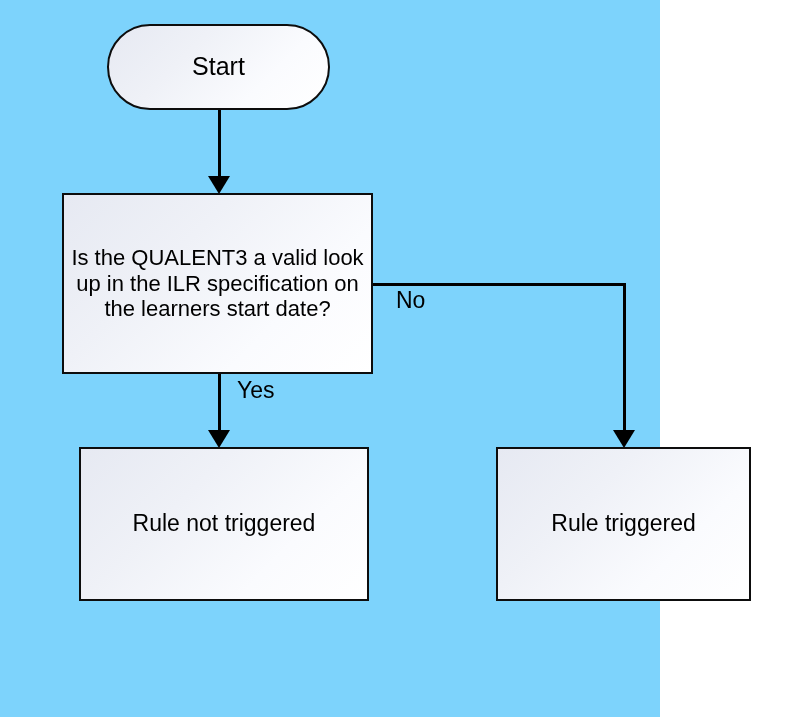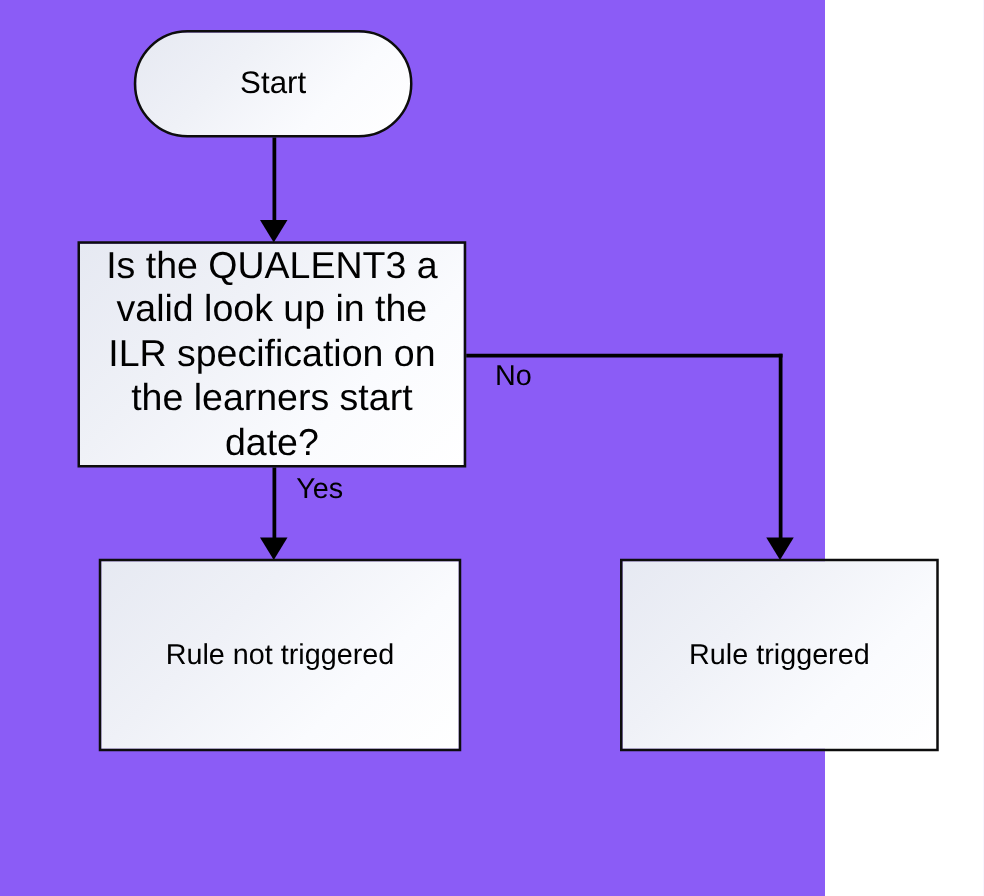--- a/index.html
+++ b/index.html
@@ -10,21 +10,21 @@
   body {
     width: 787px;
     height: 717px;
     font-family: "Liberation Sans", sans-serif;
     overflow: hidden;
   }
   #canvas {
     position: relative;
     width: 660px;
     height: 717px;
-    background: #8b5cf6;
+    background: #7dd3fc;
   }
 
   
   .node {
     position: absolute;
     box-sizing: border-box;
     border: 2px solid #0d0d0d;
     background: linear-gradient(135deg, #e6e9f2 0%, #eff1f7 35%, #fafbfe 70%, #ffffff 100%);
     display: flex;
     align-items: center;
@@ -43,21 +43,21 @@
     border-radius: 43px / 43px;
     font-size: 25px;
   }
 
   
   #decision-node {
     left: 62px;
     top: 193px;
     width: 311px;
     height: 181px;
-    font-size: 30px;
+    font-size: 22px;
     padding: 0 6px;
   }
   #decision-node .txt {
     display: block;
     width: 100%;
   }
 
   
   #rule-not-triggered-node {
     left: 79px;

